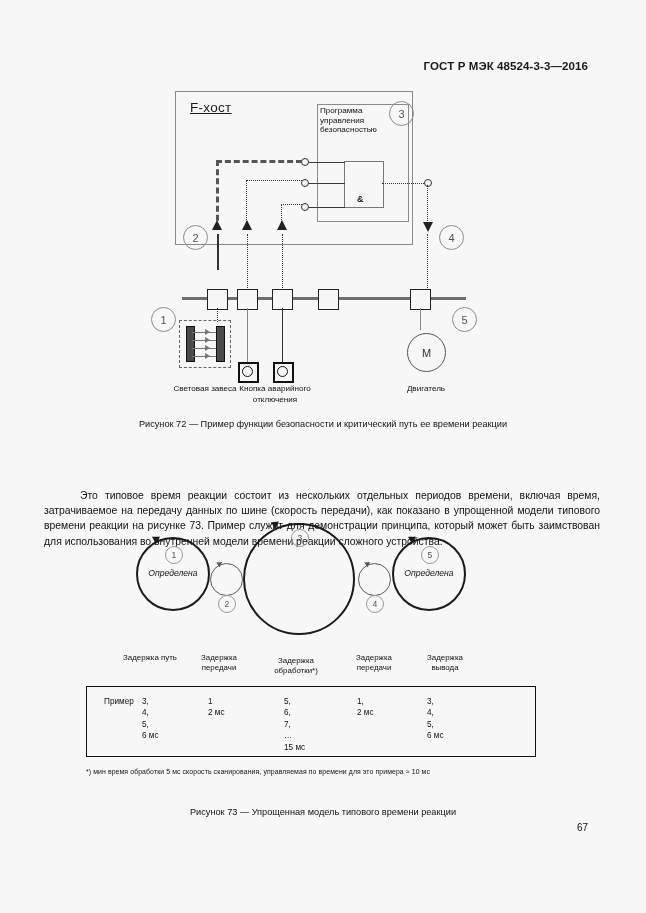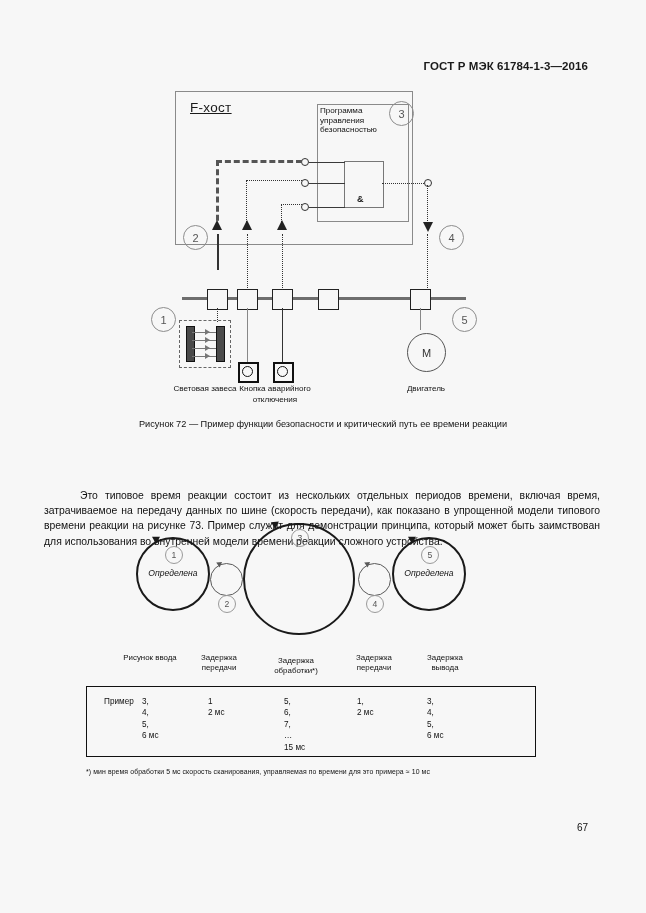--- a/index.html
+++ b/index.html
@@ -339,21 +339,21 @@
     top: 822px;
     font-size: 10px;
     color: #111;
   }
 </style>
 </head>
 <body>
 
 <div id="page">
 
-  <div class="doc-header">ГОСТ Р МЭК 61784-1-3—2016</div>
+  <div class="doc-header">ГОСТ Р МЭК 48524-3-3—2016</div>
 
   <div class="fig72">
 
     <div class="fhost-box"></div>
     <div class="fhost-label">F-хост</div>
 
     <div class="prog-box"></div>
     <div class="prog-text">Программа управления безопасностью</div>
     <div class="and-box"></div>
     <div class="and-sym">&amp;</div>
@@ -452,21 +452,21 @@
 
     <div class="smallcirc" style="left:358px; top:48px; width:33px; height:33px;"></div>
     <div class="cw-arrow-sm" style="left:365px; top:46px; transform:rotate(55deg);"></div>
     <div class="circ-num" style="left:366px; top:80px;">4</div>
 
     <div class="bigcirc" style="left:392px; top:22px; width:74px; height:74px;"></div>
     <div class="cw-arrow" style="left:409px; top:20px; transform:rotate(60deg);"></div>
     <div class="circ-num" style="left:421px; top:31px;">5</div>
     <div class="circ-text" style="left:394px; top:53px; width:70px;">Определена</div>
 
-    <div class="col-head" style="left:119px; top:138px; width:62px;">Рисунок ввода</div>
+    <div class="col-head" style="left:119px; top:138px; width:62px;">Задержка путь</div>
     <div class="col-head" style="left:188px; top:138px; width:62px;">Задержка передачи</div>
     <div class="col-head" style="left:262px; top:141px; width:68px;">Задержка обработки*)</div>
     <div class="col-head" style="left:343px; top:138px; width:62px;">Задержка передачи</div>
     <div class="col-head" style="left:414px; top:138px; width:62px;">Задержка вывода</div>
 
     <div class="tbl"></div>
     <div class="cell" style="left:104px; top:181px;">Пример</div>
     <div class="cell" style="left:142px; top:181px; white-space:pre-line;">3,
 4,
 5,
@@ -480,17 +480,18 @@
 15 мс</div>
     <div class="cell" style="left:357px; top:181px; white-space:pre-line;">1,
 2 мс</div>
     <div class="cell" style="left:427px; top:181px; white-space:pre-line;">3,
 4,
 5,
 6 мс</div>
 
     <div class="footnote">*) мин  время обработки  5 мс  скорость сканирования, управляемая по времени  для это примера ≈ 10 мс</div>
 
+    <div class="fig-caption" style="top:292px;">Рисунок 73 — Упрощенная модель типового времени реакции</div>
   </div>
 
   <div class="page-num">67</div>
 
 </div>
 
 </body></html>

